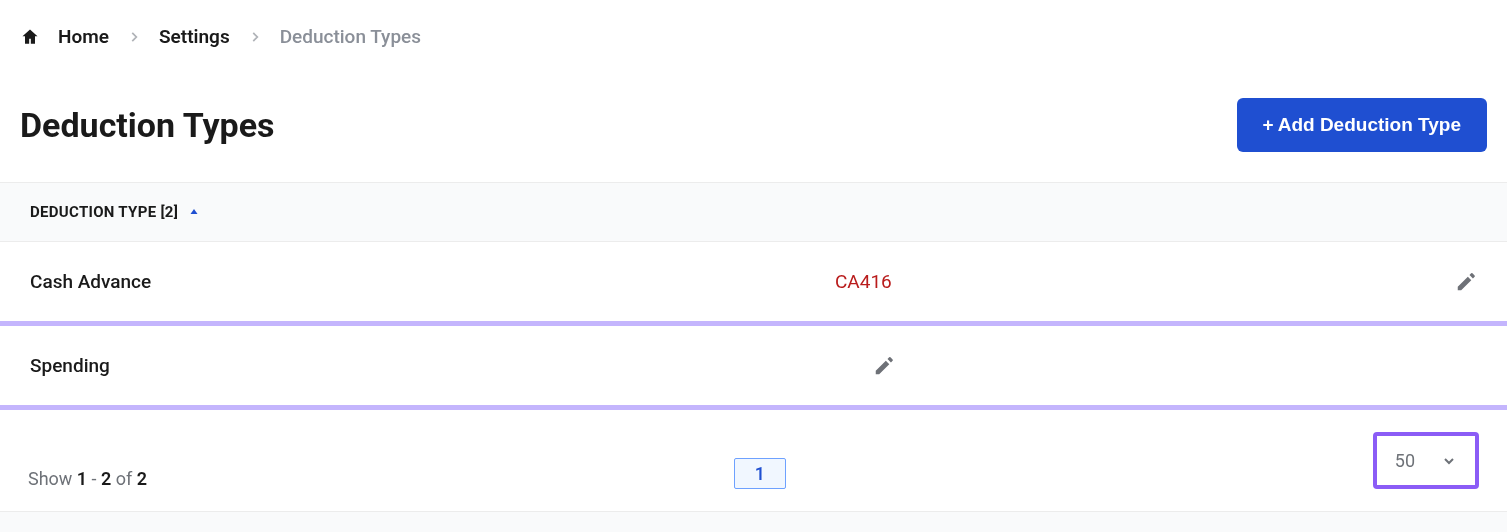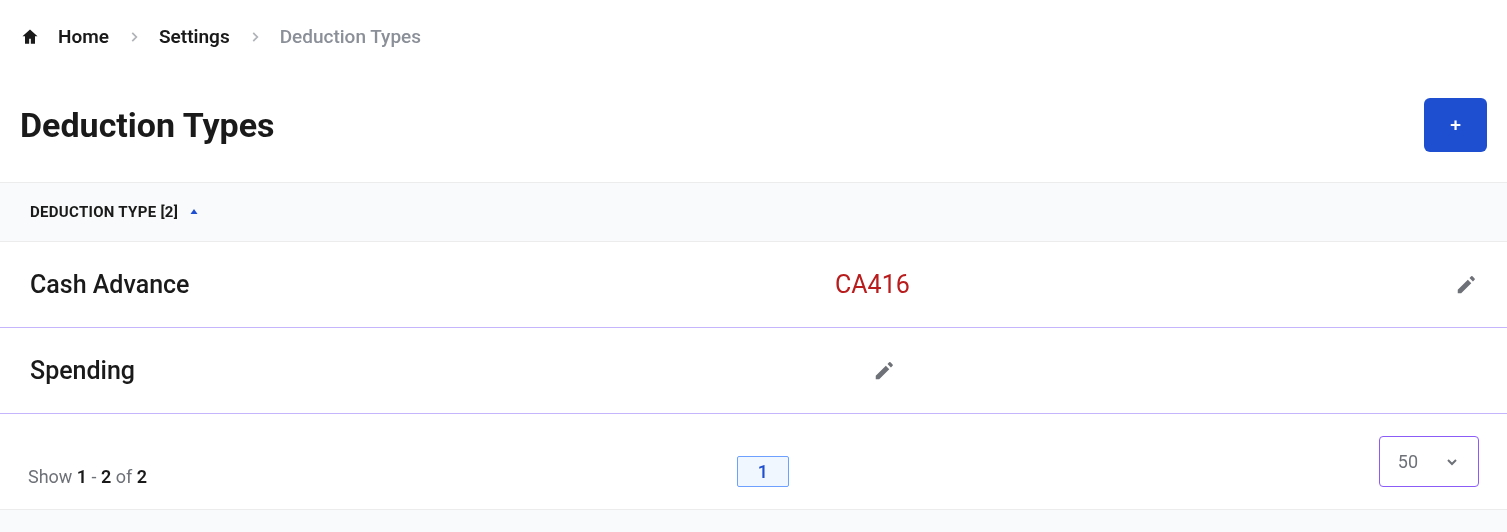--- a/index.html
+++ b/index.html
@@ -97,23 +97,23 @@
     .col-gl {
       flex: 1;
     }
     .col-actions {
       flex: 0 0 60px;
       text-align: right;
     }
     .trow {
       display: flex;
       align-items: center;
-      border-bottom: 1px solid #c4b5fd;
+      border-bottom: 5px solid #c4b5fd;
       padding: 28px 30px;
-      font-size: 25px;
+      font-size: 19px;
     }
     .trow .val-type {
       flex: 0 0 805px;
       color: #1a1a1a;
       font-weight: 500;
     }
     .trow .val-gl {
       flex: 1;
       color: #b91c1c;
     }
@@ -150,21 +150,21 @@
       border: 1px solid #6ea1ff;
       background: #f1f7ff;
       color: #1f4fd1;
       border-radius: 2px;
       padding: 4px 20px;
       font-size: 18px;
       font-weight: 500;
       cursor: pointer;
     }
     .page-size {
-      border: 1px solid #8b5cf6;
+      border: 4px solid #8b5cf6;
       border-radius: 4px;
       background: #fff;
       padding: 14px 18px;
       display: flex;
       align-items: center;
       gap: 26px;
       font-size: 18px;
       color: #6e7278;
       cursor: pointer;
     }
@@ -201,20 +201,21 @@
           <polyline points="9 5 16 12 9 19"></polyline>
         </svg>
     </span>
     <span class="crumb-current">Deduction Types</span>
   </nav>
 
   <div class="header-row">
     <h1 class="page-title">Deduction Types</h1>
     <button class="add-btn">
       <span class="plus">+</span>
+      <span>Add Deduction Type</span>
     </button>
   </div>
 
 </div>
 
 <div class="table-wrap">
   <div class="thead">
     <div class="col-type">
       <span><span>DEDUCTION TYPE</span> [<span>2</span>]</span>
       <span class="sort-caret">

